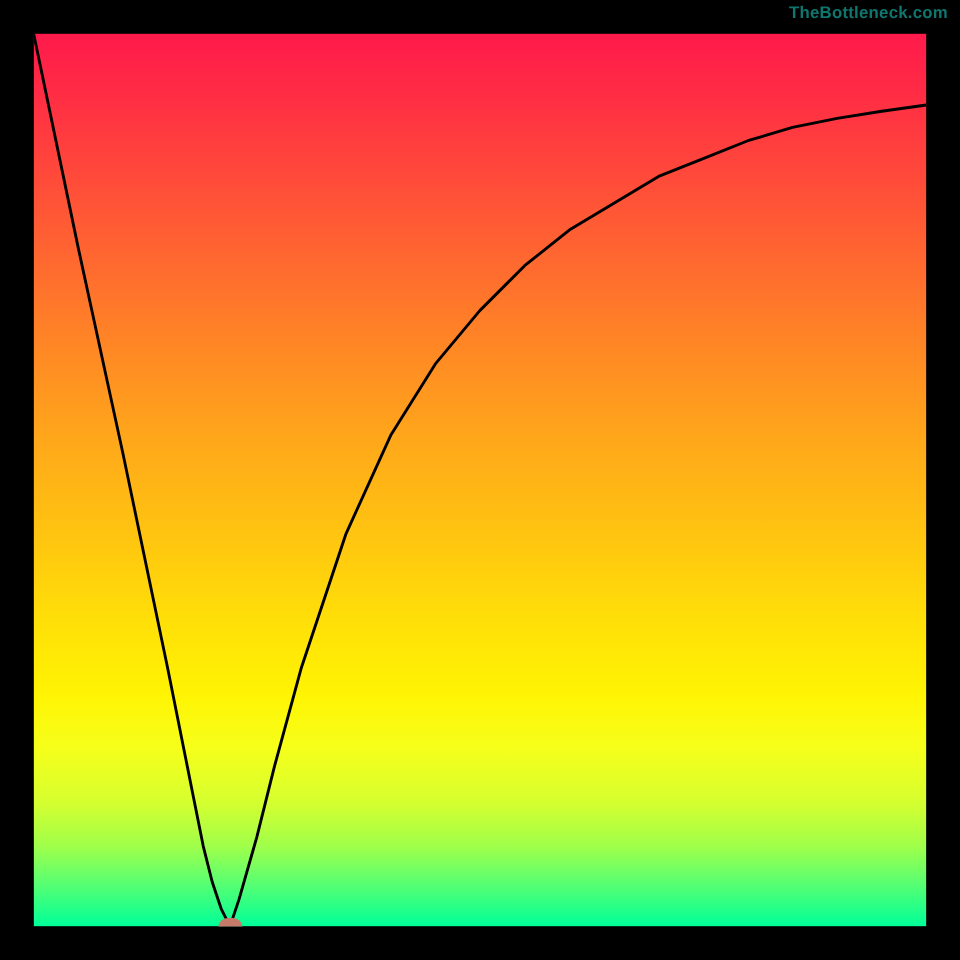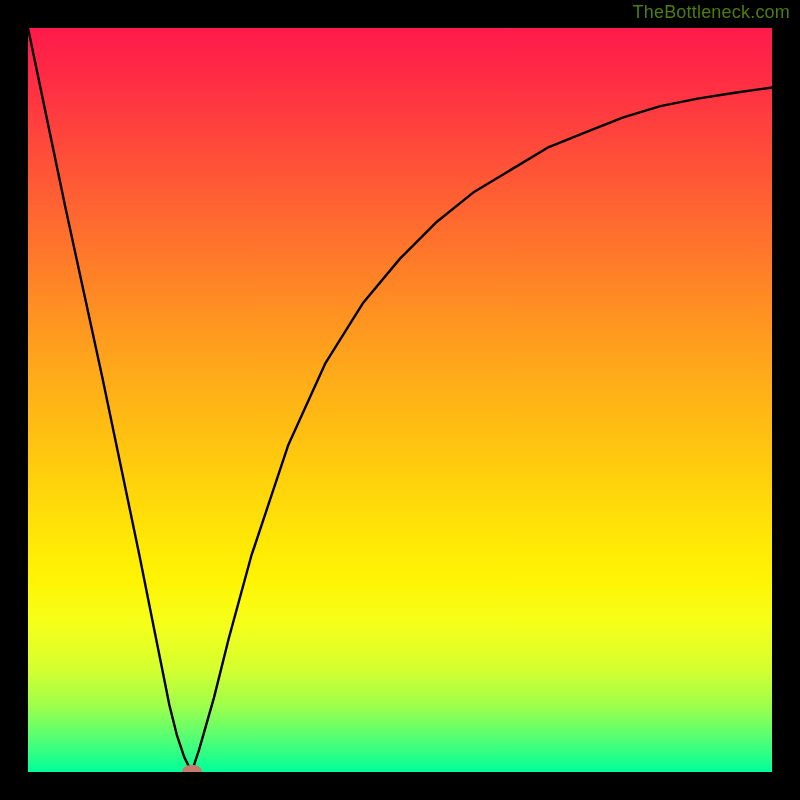--- a/index.html
+++ b/index.html
@@ -16,23 +16,23 @@
     top: 0;
     left: 0;
     width: 800px;
     height: 800px;
     box-sizing: border-box;
   }
   .watermark {
     position: absolute;
     top: 2px;
     right: 10px;
-    color: #4d7c0f;
-    font-size: 18px;
-    font-weight: 400;
+    color: #0f766e;
+    font-size: 14px;
+    font-weight: 700;
     letter-spacing: 0.2px;
     z-index: 10;
   }
   .plot-area {
     position: absolute;
     top: 28px;
     left: 28px;
     width: 744px;
     height: 744px;
     overflow: hidden;

